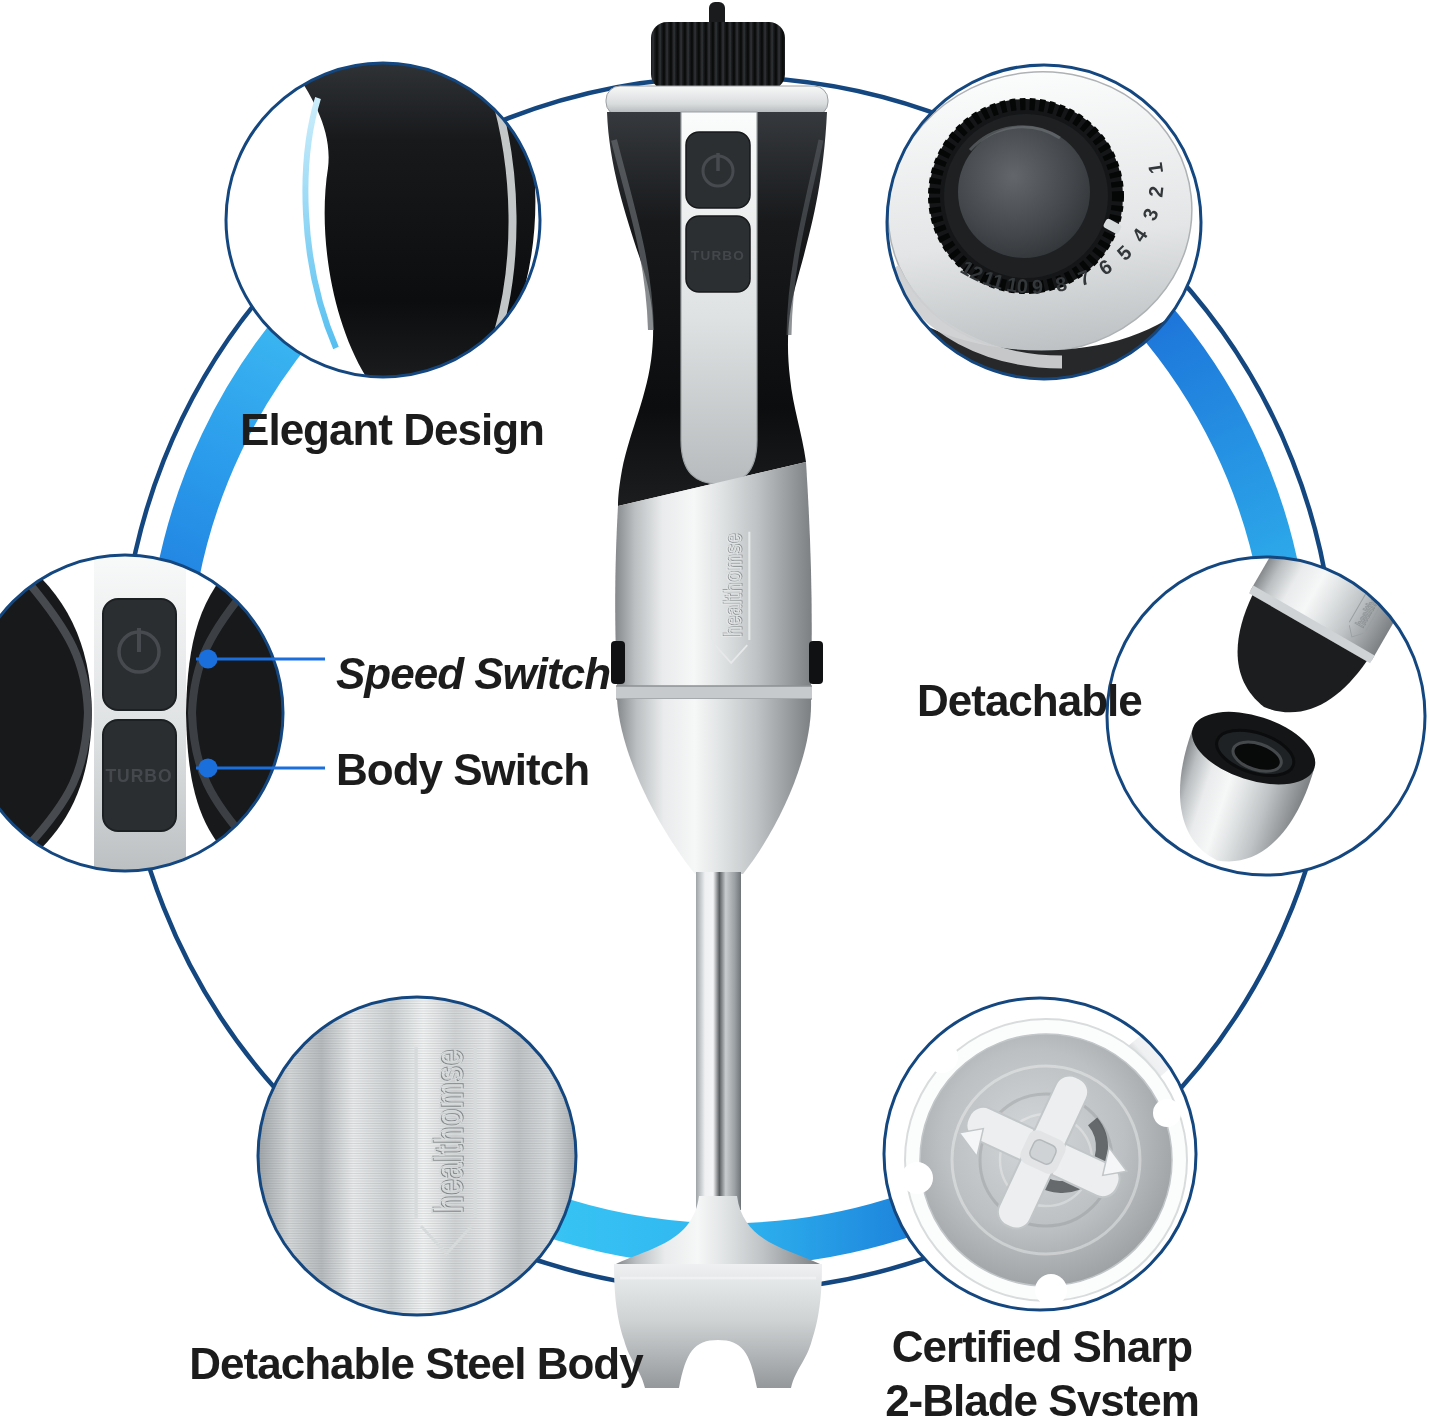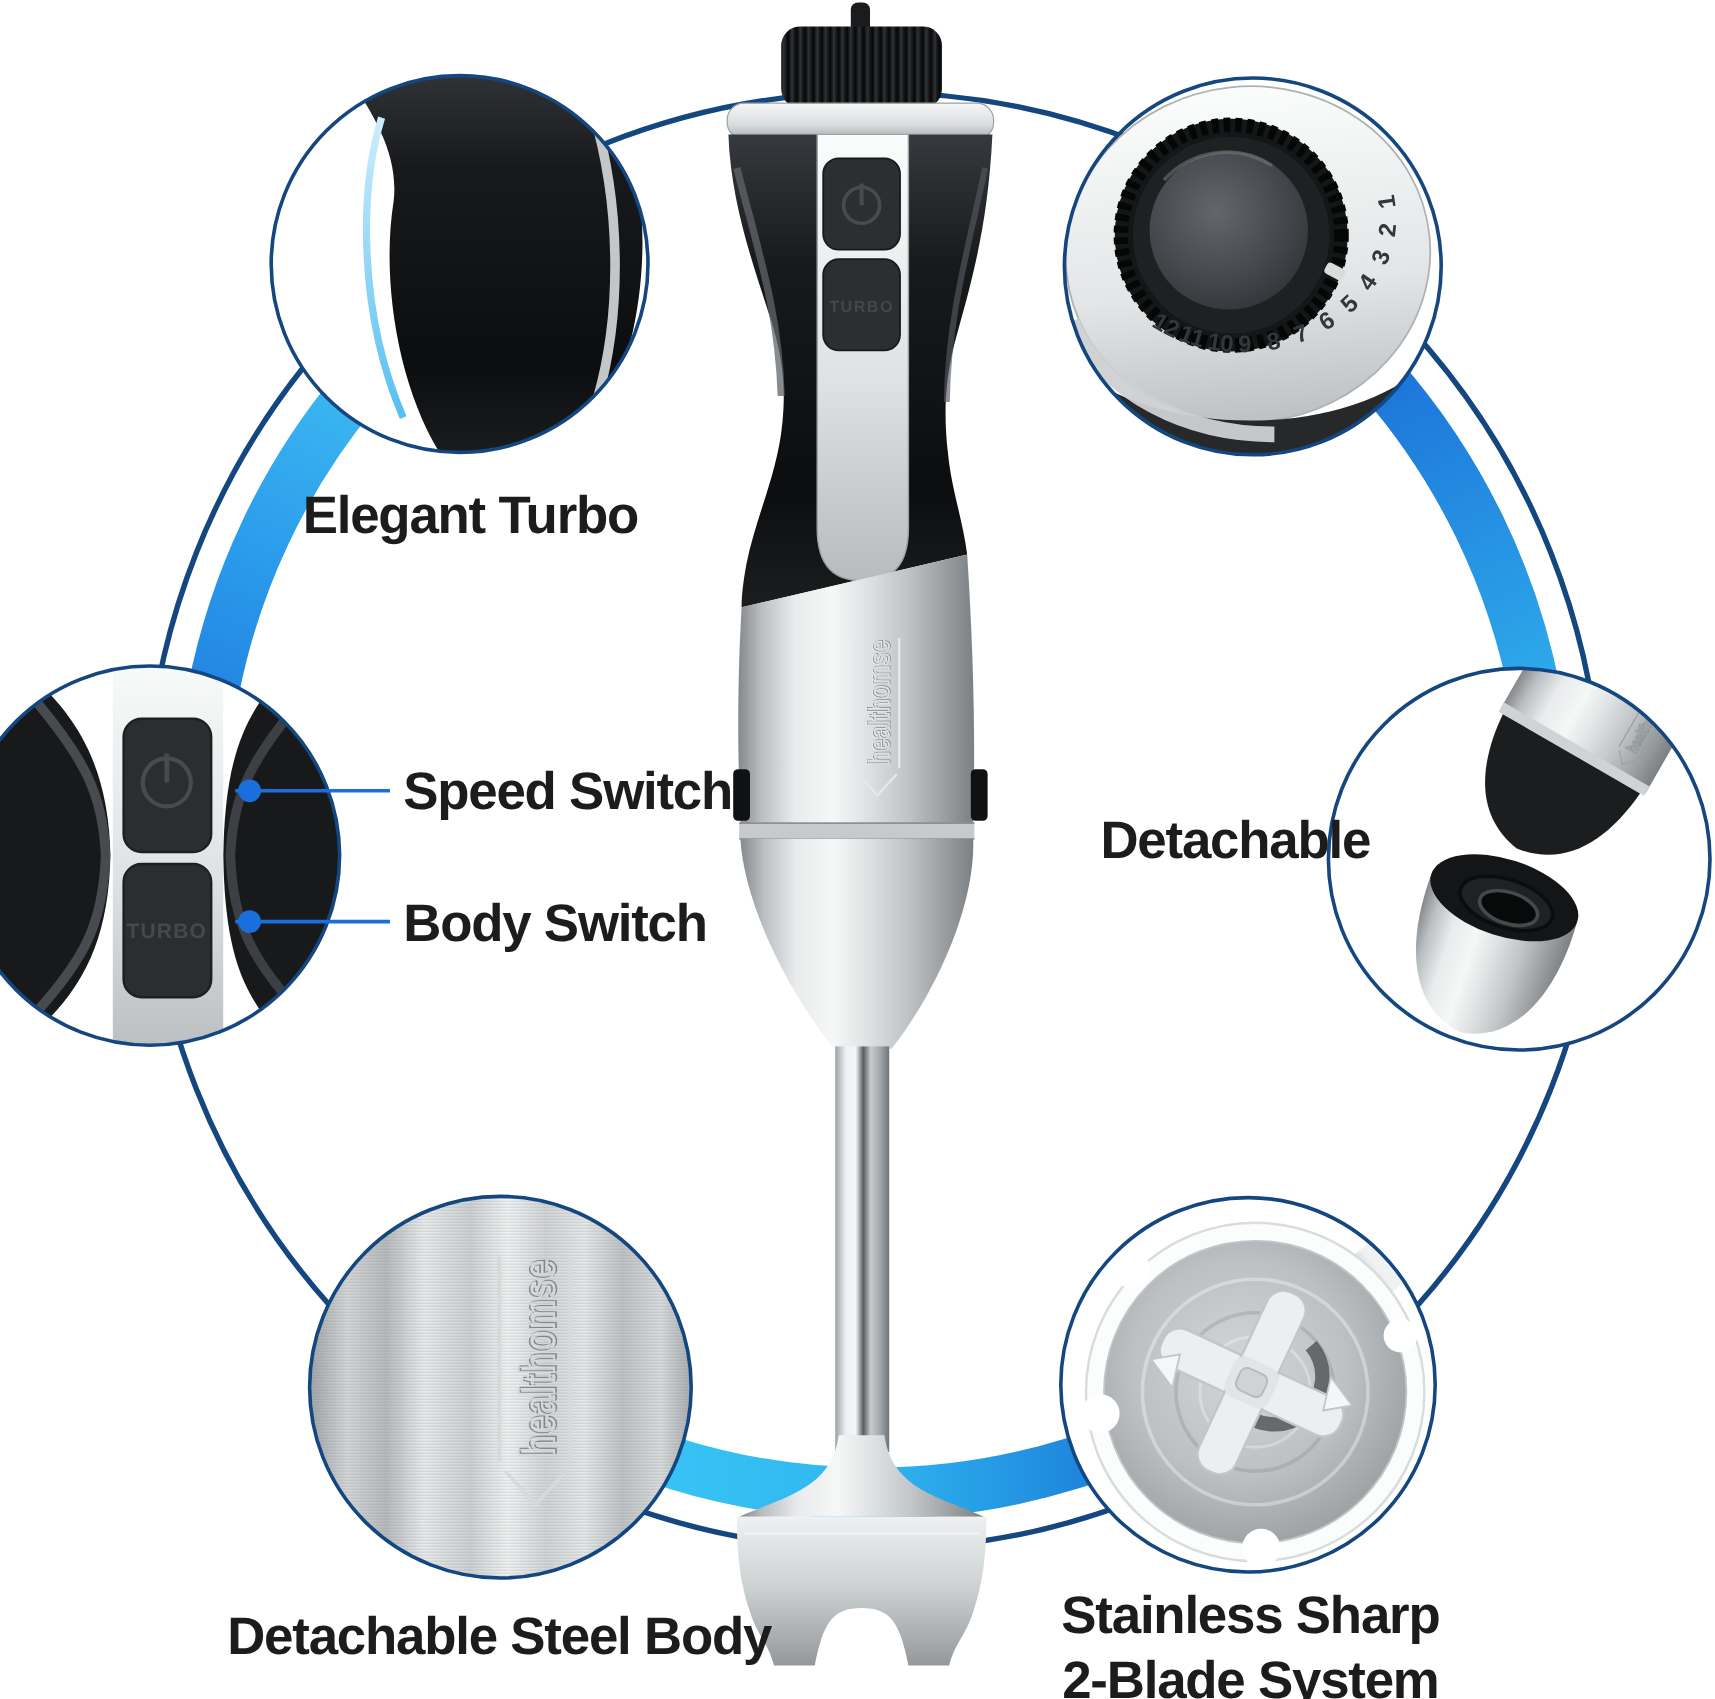--- a/index.html
+++ b/index.html
@@ -314,24 +314,24 @@
   </g>
 
   <g>
     <line x1="196" y1="659" x2="325" y2="659" stroke="#1b6fdd" stroke-width="3"></line>
     <circle cx="208" cy="659" r="9.5" fill="#1b6fdd"></circle>
     <line x1="196" y1="768" x2="325" y2="768" stroke="#1b6fdd" stroke-width="3"></line>
     <circle cx="208" cy="768" r="9.5" fill="#1b6fdd"></circle>
   </g>
 </svg>
 
-  <div class="label centered" style="left:392px;top:404px;">Elegant Turbo</div>
-  <div class="label" style="left:336px;top:634px;">Speed Switch</div>
+  <div class="label centered" style="left:392px;top:404px;">Elegant Design</div>
+  <div class="label" style="left:336px;top:648px;font-style:italic;">Speed Switch</div>
   <div class="label" style="left:336px;top:744px;">Body Switch</div>
   <div class="label two-line" style="left:917px;top:674px;">
     <div>Detachable</div>
   </div>
   <div class="label centered" style="left:416px;top:1338px;">Detachable Steel Body</div>
   <div class="label centered two-line" style="left:1042px;top:1320px;">
-    <div>Stainless Sharp</div>
+    <div>Certified Sharp</div>
     <div>2-Blade System</div>
   </div>
 </div>
 
 </body></html>

